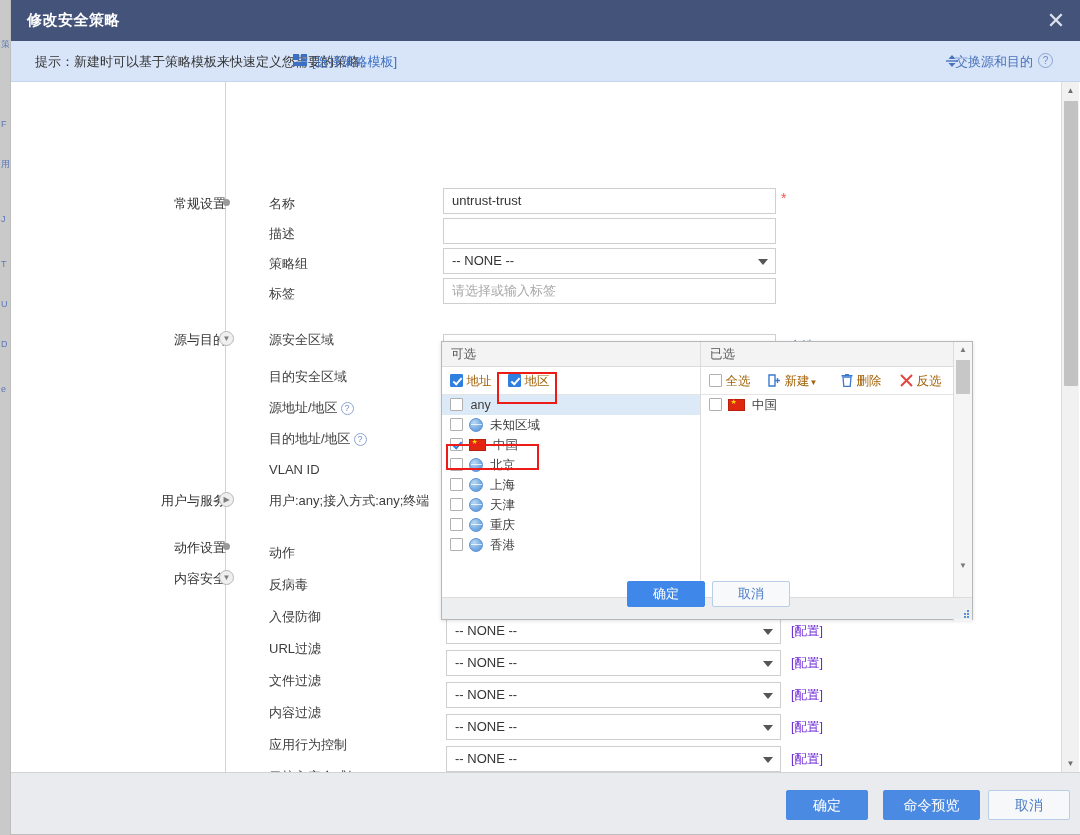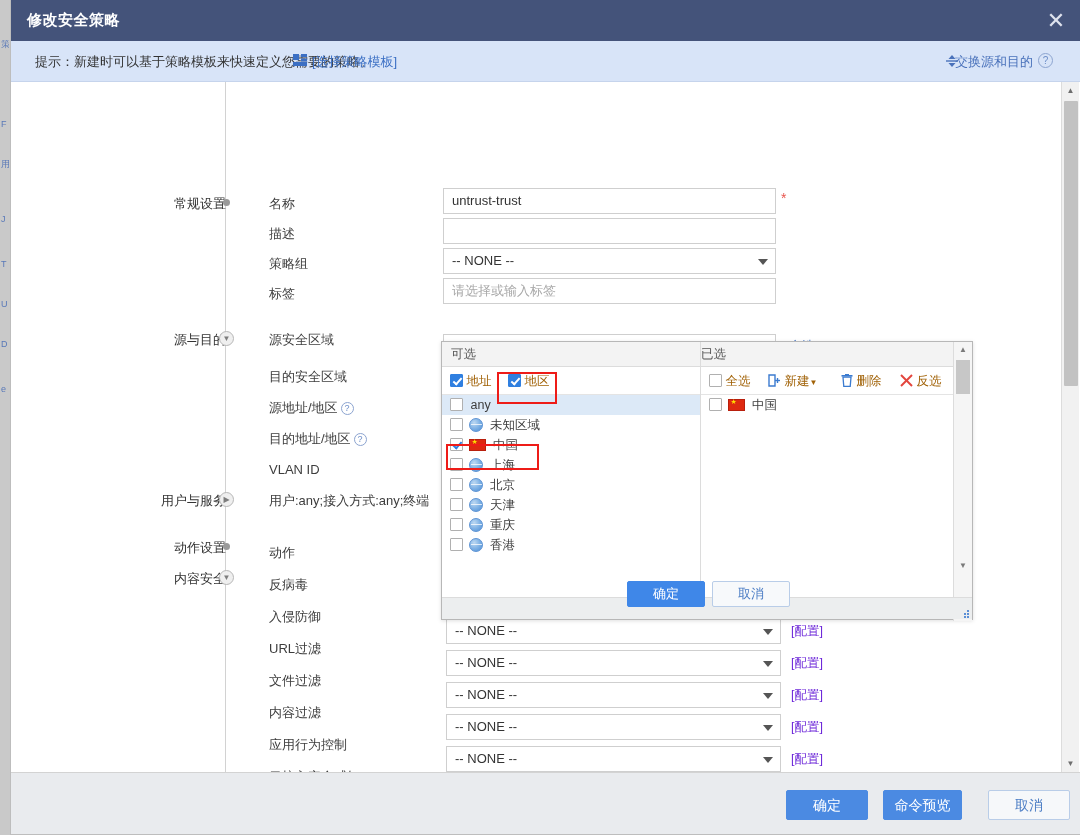--- a/index.html
+++ b/index.html
@@ -441,21 +441,21 @@
   <div id="main-scroll">
     <div class="sb-up">▲</div>
     <div class="sb-thumb"></div>
     <div class="sb-down">▼</div>
   </div>
 
   <div id="popup">
 
     <div id="pop-hdr">
       <div class="h" style="left:9px;">可选</div>
-      <div class="h" style="left:259px;">已选</div>
+      <div class="h" style="left:268px;">已选</div>
     </div>
     <div id="pop-split"></div>
 
     <div id="pop-left-tools">
       <div class="tool-item" style="left:8px;">
         <span class="cbx on"></span>
         <span>地址</span>
       </div>
       <div class="tool-item" style="left:66px;">
         <span class="cbx on"></span>
@@ -504,26 +504,26 @@
         <span>未知区域</span>
       </div>
       <div class="li">
         <span class="cbx tick"></span>
         <span class="flag"></span>
         <span>中国</span>
       </div>
       <div class="li">
         <span class="cbx"></span>
         <span class="globe"></span>
+        <span>北京</span>
+      </div>
+      <div class="li">
+        <span class="cbx"></span>
+        <span class="globe"></span>
         <span>上海</span>
-      </div>
-      <div class="li">
-        <span class="cbx"></span>
-        <span class="globe"></span>
-        <span>北京</span>
       </div>
       <div class="li">
         <span class="cbx"></span>
         <span class="globe"></span>
         <span>天津</span>
       </div>
       <div class="li">
         <span class="cbx"></span>
         <span class="globe"></span>
         <span>重庆</span>
@@ -561,17 +561,17 @@
 
     <div class="pbtn primary" style="left:185px; top:239px; width:78px;">确定</div>
     <div class="pbtn ghost" style="left:270px; top:239px; width:78px;">取消</div>
 
     <div class="redbox" style="left:55px; top:30px; width:60px; height:32px;"></div>
     <div class="redbox" style="left:4px; top:102px; width:93px; height:26px;"></div>
   </div>
 
   <div id="footer">
     <div class="fbtn primary" style="left:775px; width:82px;">确定</div>
-    <div class="fbtn primary" style="left:872px; width:79px;">命令预览</div>
+    <div class="fbtn primary" style="left:872px; width:97px;">命令预览</div>
     <div class="fbtn ghost" style="left:977px; width:82px;">取消</div>
   </div>
 
 </div>
 
 </body></html>

